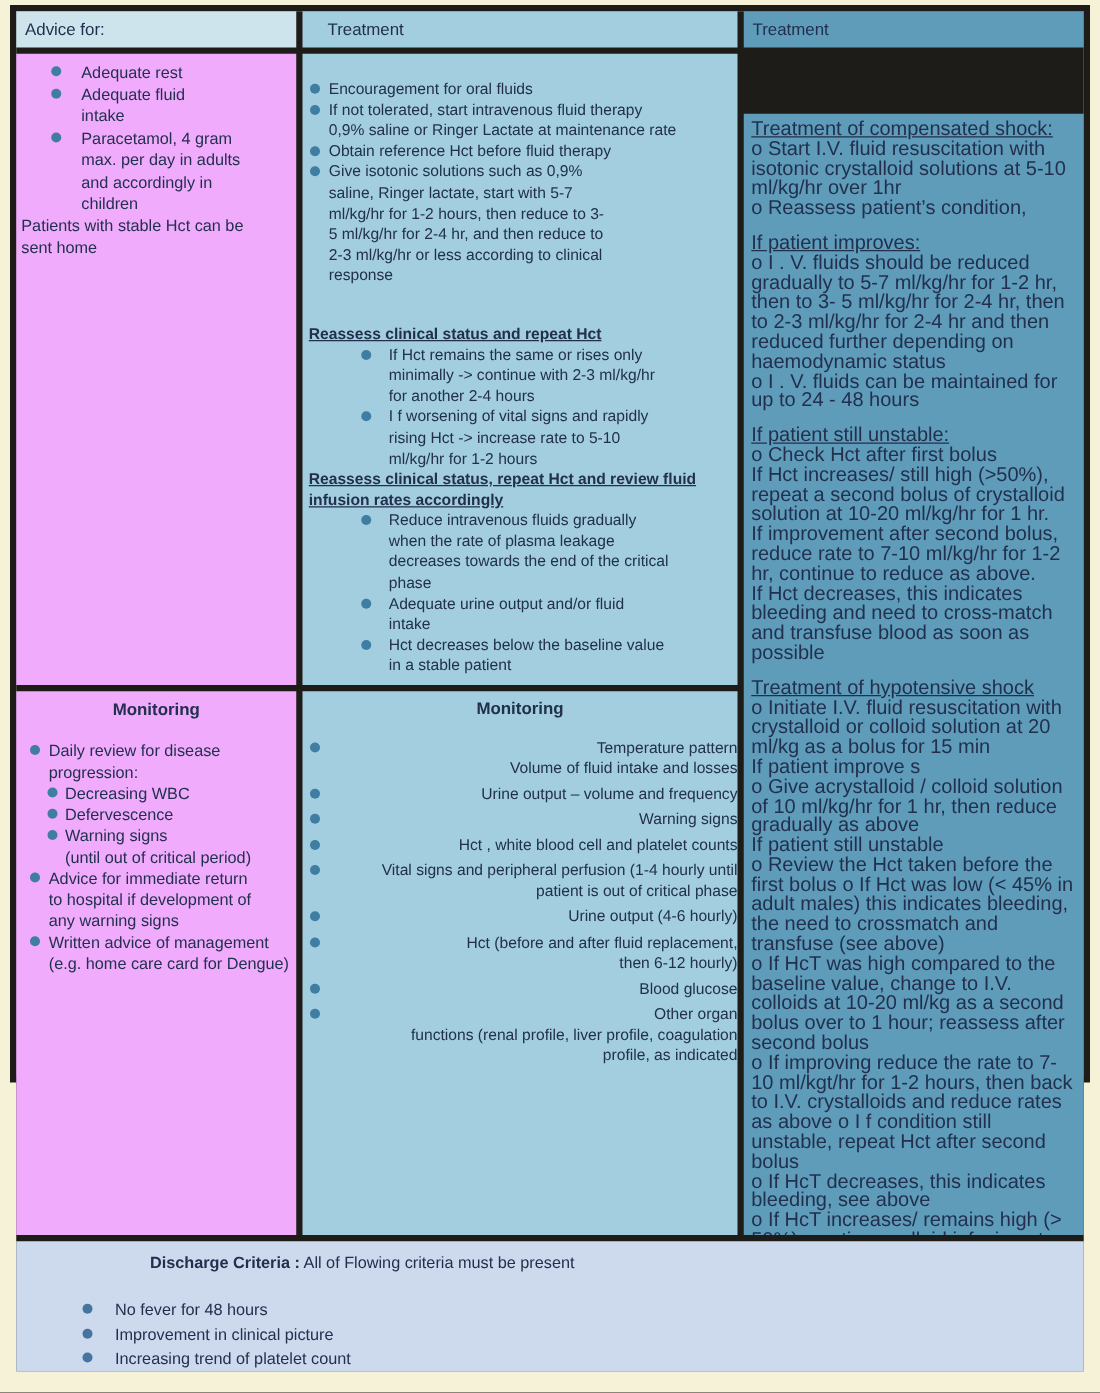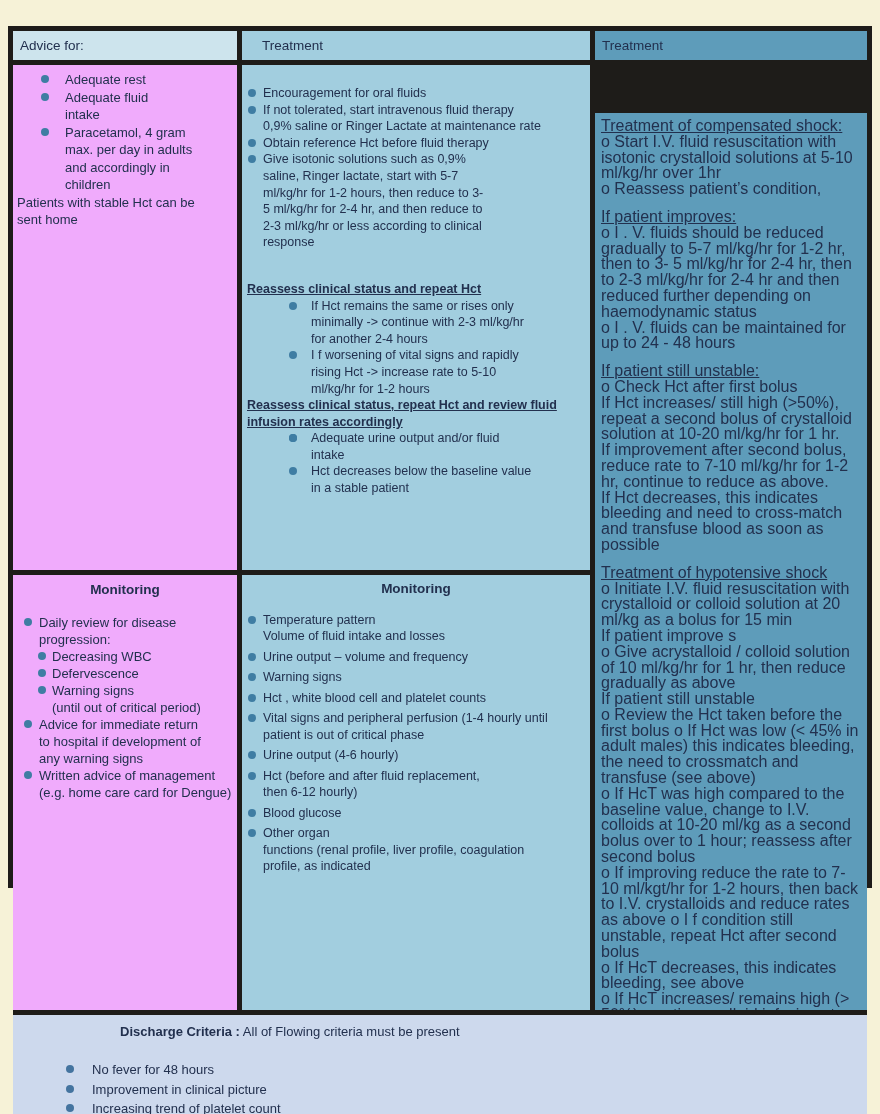--- a/index.html
+++ b/index.html
@@ -4,21 +4,21 @@
 <style>
   html,body{margin:0;padding:0;}
   body{
     width:880px;height:1114px;
     background:#f6f2d7;
     font-family:"Liberation Sans",sans-serif;
     color:#22304e;
     position:relative;
   }
   .frame{
-    position:absolute;left:8px;top:26px;
+    position:absolute;left:8px;top:4px;
     width:864px;height:862px;
     box-sizing:border-box;
     border:5px solid #1e1c19;
   }
   .grid{
     display:grid;
     width:854px;height:1088px;
     grid-template-columns:224px 348px 272px;
     grid-template-rows:29px 505px 435px 104px;
     gap:5px;
@@ -64,21 +64,21 @@
   .advice{font-size:13px;line-height:17.5px;--b1-pad:52px;--b1-dot:28px;--p-pad:4px;}
   .advice .list{padding-top:6px;}
   
   .mon-left{font-size:13px;line-height:17px;--b1-pad:20px;--b1-dot:5px;--b2-pad:33px;--b2-dot:19px;--pi-pad:33px;}
   .mon-left .list{padding-top:14px;padding-left:6px;}
   
   .treat{font-size:12.5px;line-height:16.6px;--b1-pad:21px;--b1-dot:6px;--b2-pad:69px;--b2-dot:47px;--gap-h:15px;}
   
   .mon-mid{font-size:12.5px;line-height:16.5px;--b1-pad:21px;--b1-dot:6px;}
   .mon-mid .list{padding-top:12px;}
-  .mon-mid .row{margin-bottom:4px;}
+  .mon-mid .row{margin-bottom:4px;text-align:right;}
   
   .shock{font-size:16px;line-height:15.8px;margin-top:48px;--p-pad:6px;--gap-h:12px;}
   .shock .list{padding-top:5px;padding-right:2px;}
   
   .discharge{background:#cdd9ed;grid-column:1/4;font-size:13px;line-height:17px;--b1-pad:79px;--b1-dot:53px;}
   .discharge .dot{background:#44749f;}
   .discharge-title{padding:8px 0 1px 75px;}
   .discharge-title .bold{font-weight:bold;margin-left:32px;}
   .discharge .row{margin-bottom:2.5px;}
 </style>
@@ -187,20 +187,24 @@
           </div>
 
           <div class="row t-h">
 
             <span class="txt">Reassess clinical status, repeat Hct and review fluid
 infusion rates accordingly</span>
           </div>
 
           <div class="row t-b2">
             <span class="dot"></span>
+            <span class="txt">Reduce intravenous fluids gradually
+when the rate of plasma leakage
+decreases towards the end of the critical
+phase</span>
           </div>
 
 
           <div class="row t-b2">
             <span class="dot"></span>
             <span class="txt">Adequate urine output and/or fluid
 intake</span>
           </div>
 
           <div class="row t-b2">

